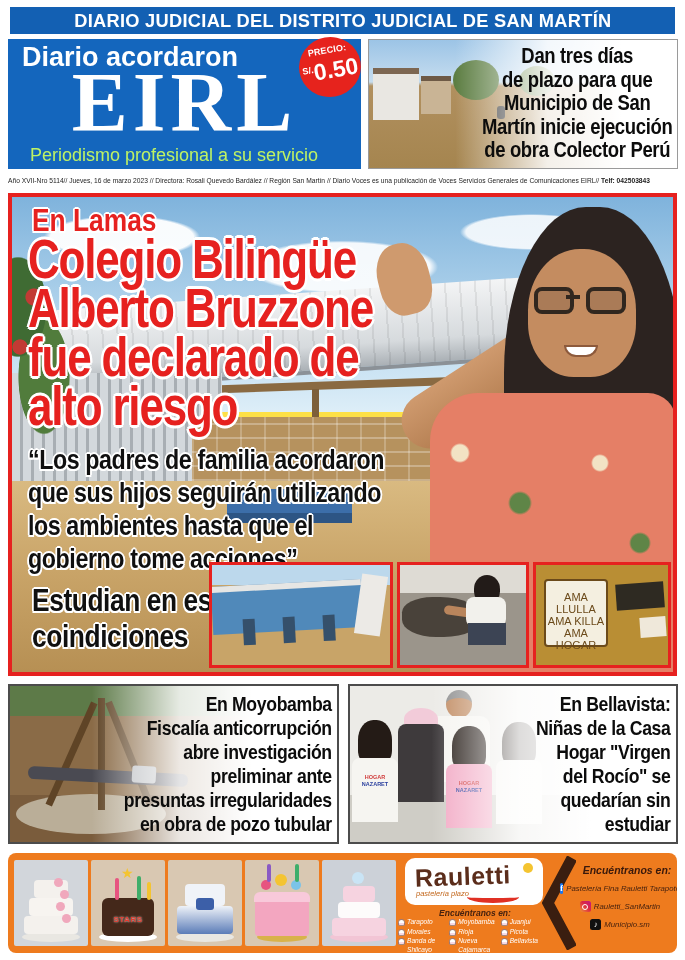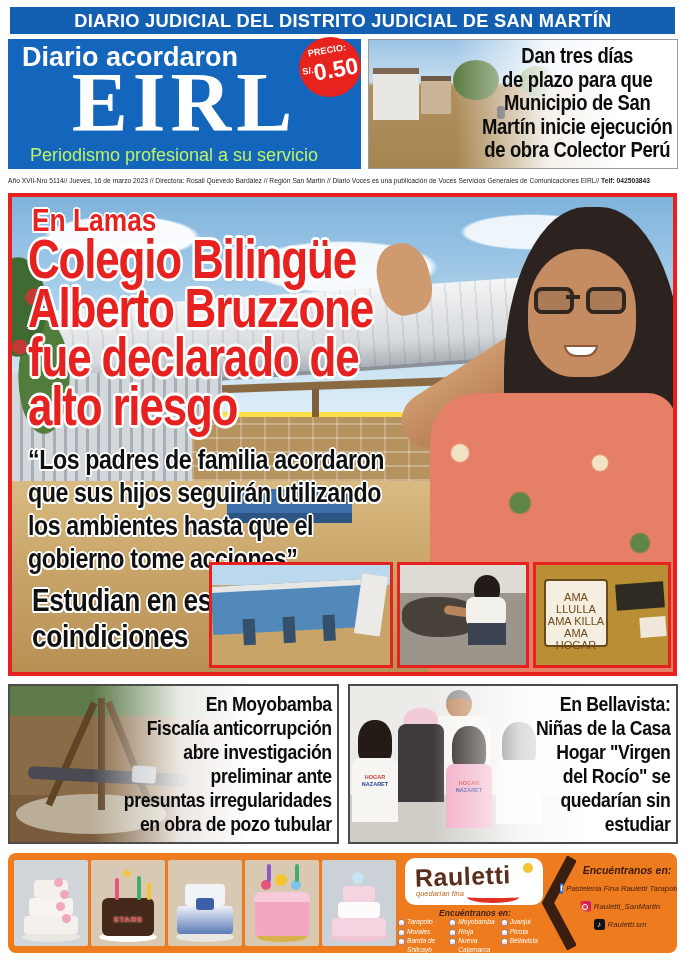--- a/index.html
+++ b/index.html
@@ -466,21 +466,21 @@
       <div class="tier" style="bottom:10px; width:54px; height:18px; background:#f6d3e0;"></div>
       <div class="tier" style="bottom:28px; width:42px; height:16px; background:#fdfbfb;"></div>
       <div class="tier" style="bottom:44px; width:32px; height:16px; background:#f6d3e0;"></div>
       <div class="candy" style="left:30px; top:12px; width:12px; height:12px; background:#c9e4f5;"></div>
     </div>
 
     <div class="logo-box">
       <div class="logo-word">Rauletti</div>
       <div class="logo-dot"></div>
       <div class="logo-swoosh"></div>
-      <div class="logo-sub">quedarían fina</div>
+      <div class="logo-sub">pastelería plazo</div>
     </div>
 
     <div class="loc-title">Encuéntranos en:</div>
     <div class="loc-cols">
       <div class="loc-col">
         <div class="loc-item">
             <span class="cupcake"></span>
             <span>Tarapoto</span>
           </div>
         <div class="loc-item">
@@ -530,17 +530,17 @@
     <div class="soc-row" style="top:30px;">
       <span class="soc-icon ic-fb">f</span>
       <span class="handle">Pastelería Fina Rauletti Tarapoto</span>
     </div>
     <div class="soc-row" style="top:48px;">
       <span class="soc-icon ic-ig"></span>
       <span class="handle">Rauletti_SanMartin</span>
     </div>
     <div class="soc-row" style="top:66px;">
       <span class="soc-icon ic-tk">♪</span>
-      <span class="handle">Rauletti.sm</span>
+      <span class="handle">Municipio.sm</span>
     </div>
   </div>
 
 </div>
 
 </body></html>

